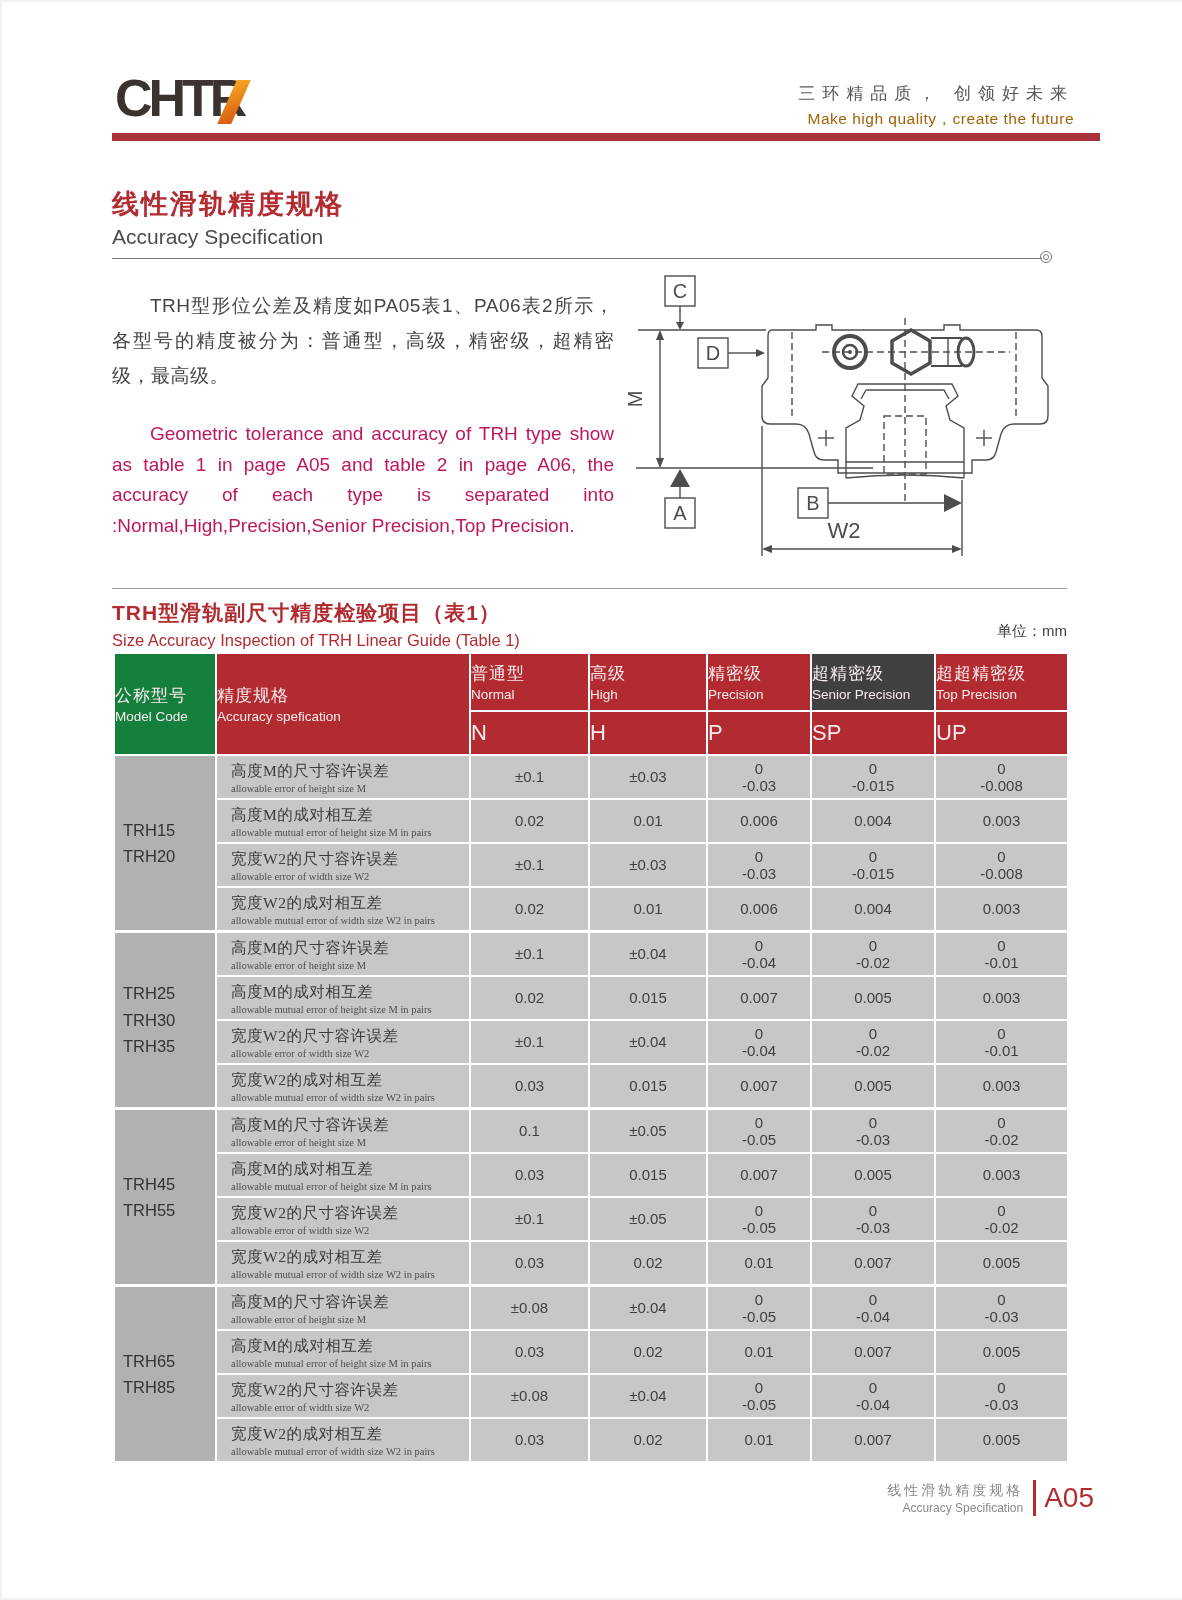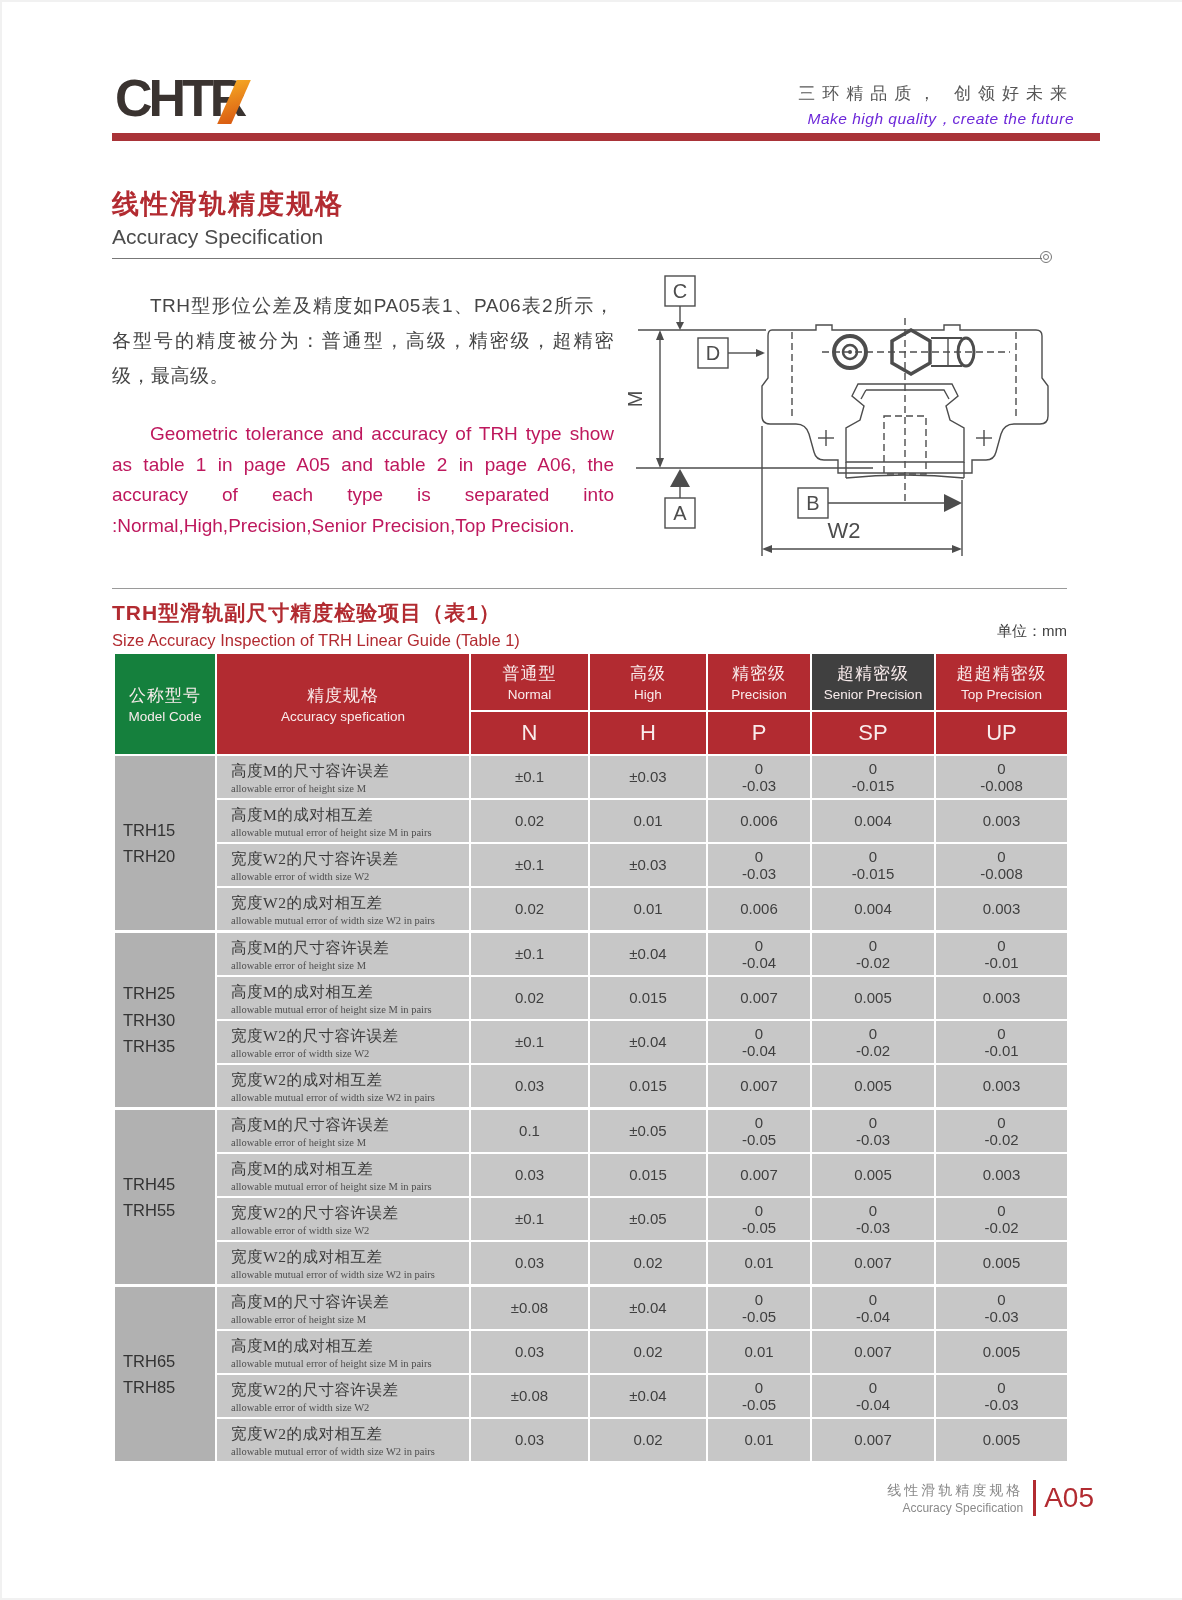--- a/index.html
+++ b/index.html
@@ -10,21 +10,21 @@
   .header-logo{position:absolute;top:72px;left:115px;display:flex;align-items:flex-start;}
   .logo-mark{position:relative;font-weight:bold;font-size:52px;line-height:52px;color:#3a3330;
              letter-spacing:-4px;font-stretch:condensed;}
   .logo-accent{position:absolute;right:2px;top:8px;width:14px;height:44px;background:linear-gradient(160deg,#f5a623,#d95b12);
                transform:skewX(-24deg);}
   .logo-text{margin-left:14px;}
   .logo-cn{font-size:33px;font-weight:bold;color:#333;letter-spacing:3px;line-height:36px;}
   .logo-en{font-size:12.5px;font-weight:bold;color:#3a3a3a;letter-spacing:2.5px;margin-top:2px;}
   .slogan{position:absolute;top:82px;right:132px;text-align:right;}
   .slogan-cn{font-size:17px;color:#565656;letter-spacing:7px;}
-  .slogan-en{font-size:15.5px;color:#6d28d9;margin-top:4px;letter-spacing:.5px;font-style:italic;}
+  .slogan-en{font-size:15.5px;color:#a16207;margin-top:4px;letter-spacing:.5px;}
   .red-bar{position:absolute;top:133px;left:112px;width:988px;height:8px;}
   
   .sec-title{position:absolute;top:186px;left:112px;}
   .sec-title-cn{font-size:27px;font-weight:bold;letter-spacing:2px;}
   .sec-title-en{font-size:21px;color:#4c4c4c;margin-top:3px;}
   .divider1{position:absolute;top:258px;left:112px;width:930px;border-top:1.5px solid #777;}
   .divider1-dot{position:absolute;top:251px;left:1040px;width:10px;height:10px;border:1.5px solid #777;
                 border-radius:50%;}
   .divider1-dot:after{content:"";position:absolute;left:2px;top:2px;width:6px;height:6px;border:1.2px solid #777;
                 border-radius:50%;box-sizing:border-box;}
@@ -36,21 +36,21 @@
   .diagram{position:absolute;top:266px;left:618px;}
   
   .divider2{position:absolute;top:588px;left:112px;width:955px;border-top:1px solid #9a9a9a;}
   .tbl-title{position:absolute;top:599px;left:112px;}
   .tbl-title-cn{font-size:21px;font-weight:bold;letter-spacing:1px;}
   .tbl-title-en{font-size:16.5px;margin-top:4px;}
   .unit{position:absolute;top:622px;left:112px;width:955px;text-align:right;font-size:15px;color:#3f3f3f;}
   
   .tbl{position:absolute;top:654px;left:115px;width:952px;--cols:100px 252px 117px 116px 102px 122px 131px;}
   .thead{display:grid;grid-template-columns:var(--cols);grid-template-rows:56px 42px;gap:2px;}
-  .hcell{display:flex;flex-direction:column;align-items:center;justify-content:center;color:#f9ecec;}
+  .hcell{display:flex;flex-direction:column;justify-content:center;color:#f9ecec;}
   .hspan{grid-row:1 / span 2;}
   .h-cn{font-size:17px;letter-spacing:1px;}
   .h-en{font-size:13.5px;margin-top:2px;}
   .h-code{font-size:22px;}
   .tbody-groups{margin-top:2px;}
   .tgroup{display:grid;grid-template-columns:var(--cols);gap:2px;margin-top:3px;}
   .tgroup:first-child{margin-top:0;}
   .cell{display:flex;align-items:center;justify-content:center;min-height:36px;}
   .cell.model{grid-row:1 / span 4;background:#b1b1b1;color:#333;font-size:16.5px;line-height:1.6;
               white-space:pre-line;justify-content:flex-start;padding-left:8px;}

